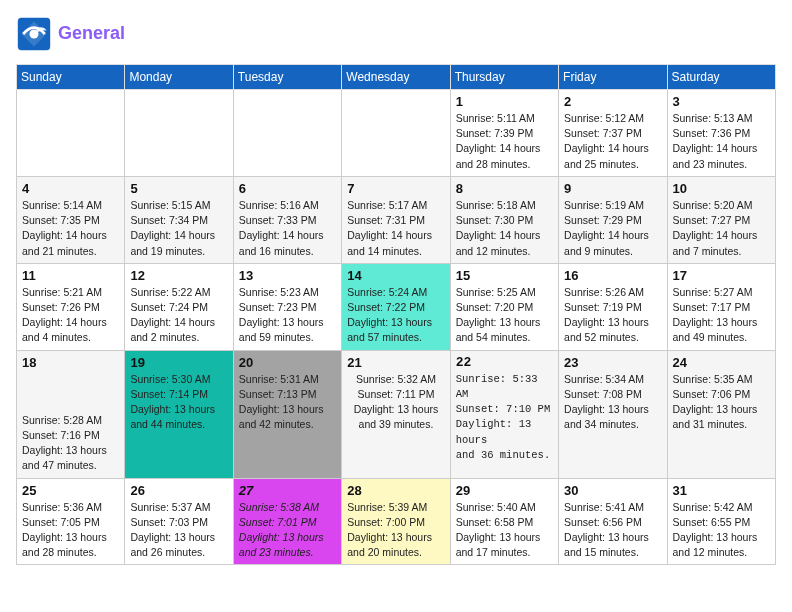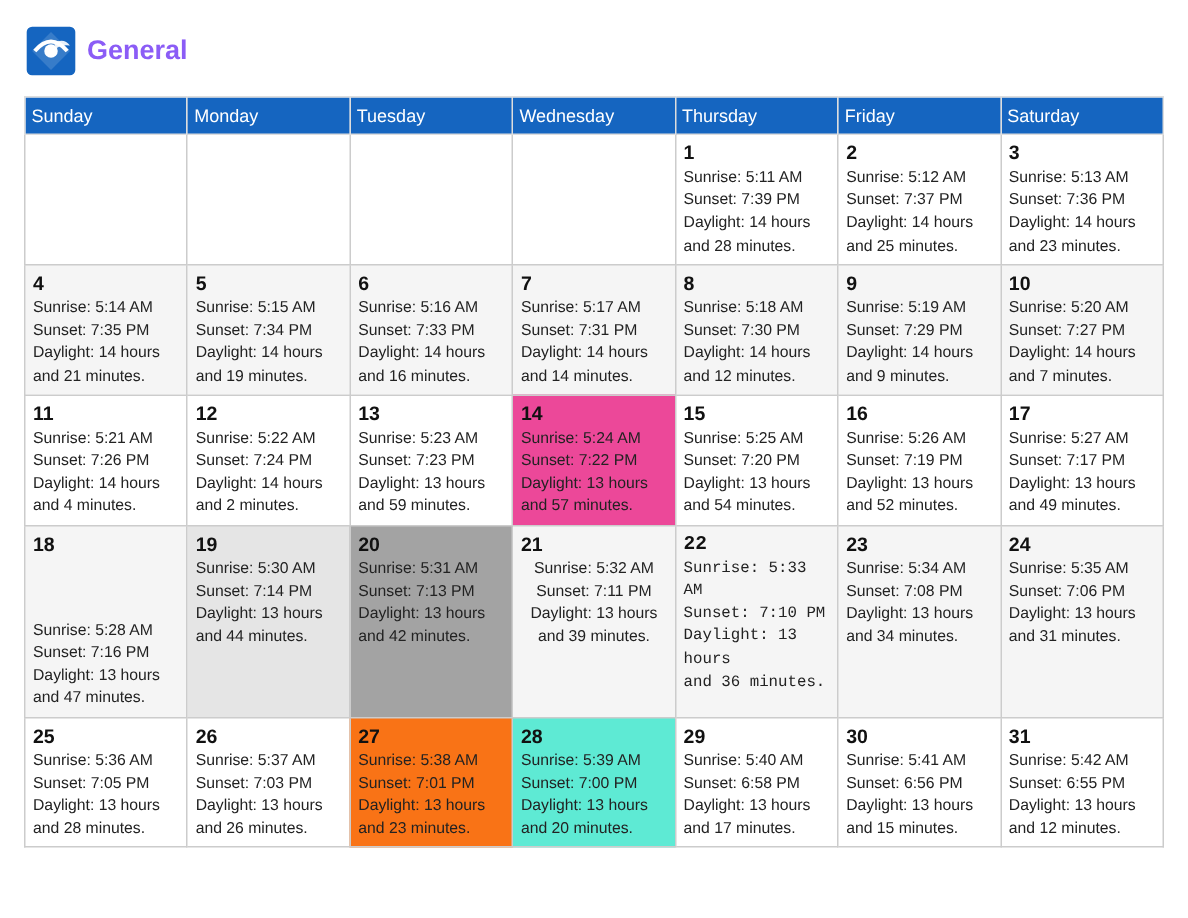--- a/index.html
+++ b/index.html
@@ -219,21 +219,21 @@
 Daylight: 14 hours
 and 2 minutes.</div>
         </td>
         <td style="background: rgb(255, 255, 255);">
           <div class="day-num">13</div>
           <div class="day-detail" style="white-space: pre-line;">Sunrise: 5:23 AM
 Sunset: 7:23 PM
 Daylight: 13 hours
 and 59 minutes.</div>
         </td>
-        <td style="background: #ec4899;">
+        <td style="background: #5eead4;">
           <div class="day-num">14</div>
           <div class="day-detail" style="white-space: pre-line;">Sunrise: 5:24 AM
 Sunset: 7:22 PM
 Daylight: 13 hours
 and 57 minutes.</div>
         </td>
         <td style="background: rgb(255, 255, 255);">
           <div class="day-num">15</div>
           <div class="day-detail" style="white-space: pre-line;">Sunrise: 5:25 AM
 Sunset: 7:20 PM
@@ -256,21 +256,21 @@
         </td>
       </tr>
       <tr>
         <td style="background: rgb(245, 245, 245);">
           <div class="day-num">18</div>
           <div class="day-detail" style="white-space: pre-line; margin-top: 43px;">Sunrise: 5:28 AM
 Sunset: 7:16 PM
 Daylight: 13 hours
 and 47 minutes.</div>
         </td>
-        <td style="background: #e5e5e5;">
+        <td style="background: #14b8a6;">
           <div class="day-num">19</div>
           <div class="day-detail" style="white-space: pre-line;">Sunrise: 5:30 AM
 Sunset: 7:14 PM
 Daylight: 13 hours
 and 44 minutes.</div>
         </td>
         <td style="background: #a3a3a3;">
           <div class="day-num">20</div>
           <div class="day-detail" style="white-space: pre-line;">Sunrise: 5:31 AM
 Sunset: 7:13 PM
@@ -314,28 +314,28 @@
 Daylight: 13 hours
 and 28 minutes.</div>
         </td>
         <td style="background: rgb(255, 255, 255);">
           <div class="day-num">26</div>
           <div class="day-detail" style="white-space: pre-line;">Sunrise: 5:37 AM
 Sunset: 7:03 PM
 Daylight: 13 hours
 and 26 minutes.</div>
         </td>
-        <td style="background: #f97316;">
+        <td style="background: #d946ef; font-style: italic;">
           <div class="day-num">27</div>
           <div class="day-detail" style="white-space: pre-line;">Sunrise: 5:38 AM
 Sunset: 7:01 PM
 Daylight: 13 hours
 and 23 minutes.</div>
         </td>
-        <td style="background: #5eead4;">
+        <td style="background: #fef9c3;">
           <div class="day-num">28</div>
           <div class="day-detail" style="white-space: pre-line;">Sunrise: 5:39 AM
 Sunset: 7:00 PM
 Daylight: 13 hours
 and 20 minutes.</div>
         </td>
         <td style="background: rgb(255, 255, 255); border-radius: 10px;">
           <div class="day-num">29</div>
           <div class="day-detail" style="white-space: pre-line;">Sunrise: 5:40 AM
 Sunset: 6:58 PM

